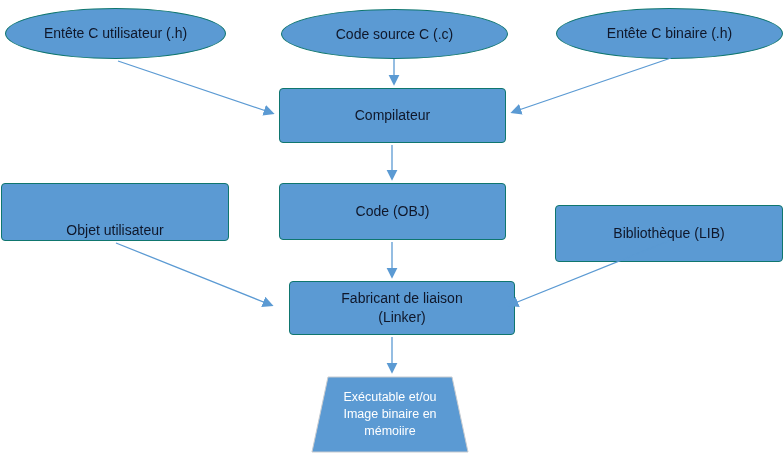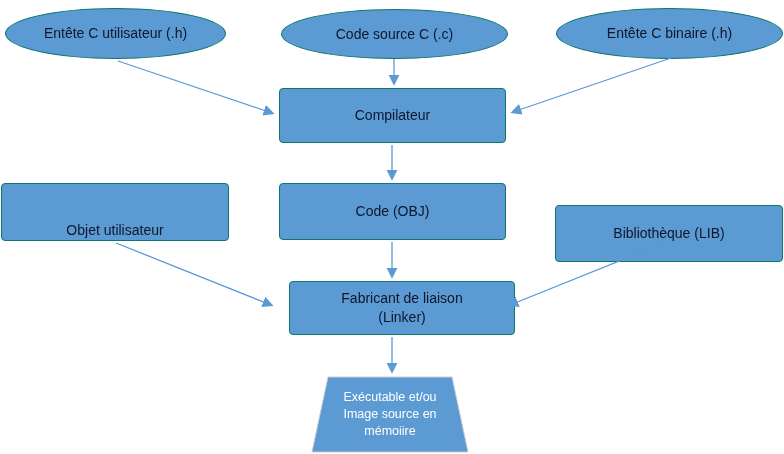--- a/index.html
+++ b/index.html
@@ -86,21 +86,21 @@
   <div class="node rect" style="left:289px; top:281px; width:226px; height:54px;text-align:center;">
     <span>Fabricant de liaison
 (Linker)</span>
   </div>
 
   <svg style="position:absolute; left:311px; top:376px;" width="158" height="77" aria-hidden="true">
     <polygon points="17,1 141,1 157,76 1,76" fill="#5b9ad3" stroke="#c7cbd0" stroke-width="1"></polygon>
   </svg>
   <div class="trap-label" style="left:311px; top:376px; width:158px; height:77px;">
     <span>Exécutable et/ou
-Image source en
+Image binaire en
 mémoiire</span>
   </div>
 
   <svg class="edge-layer" aria-hidden="true">
     <defs>
       <marker id="arrowhead" viewBox="0 0 10 10" refX="7.5" refY="5" markerWidth="8.5" markerHeight="8.5" orient="auto-start-reverse">
         <path d="M0,0 L10,5 L0,10 z" fill="#5b9ad3"></path>
       </marker>
     </defs>
     <line x1="118" y1="61" x2="272" y2="113" stroke="#5b9ad3" stroke-width="1.3" marker-end="url(#arrowhead)"></line>

